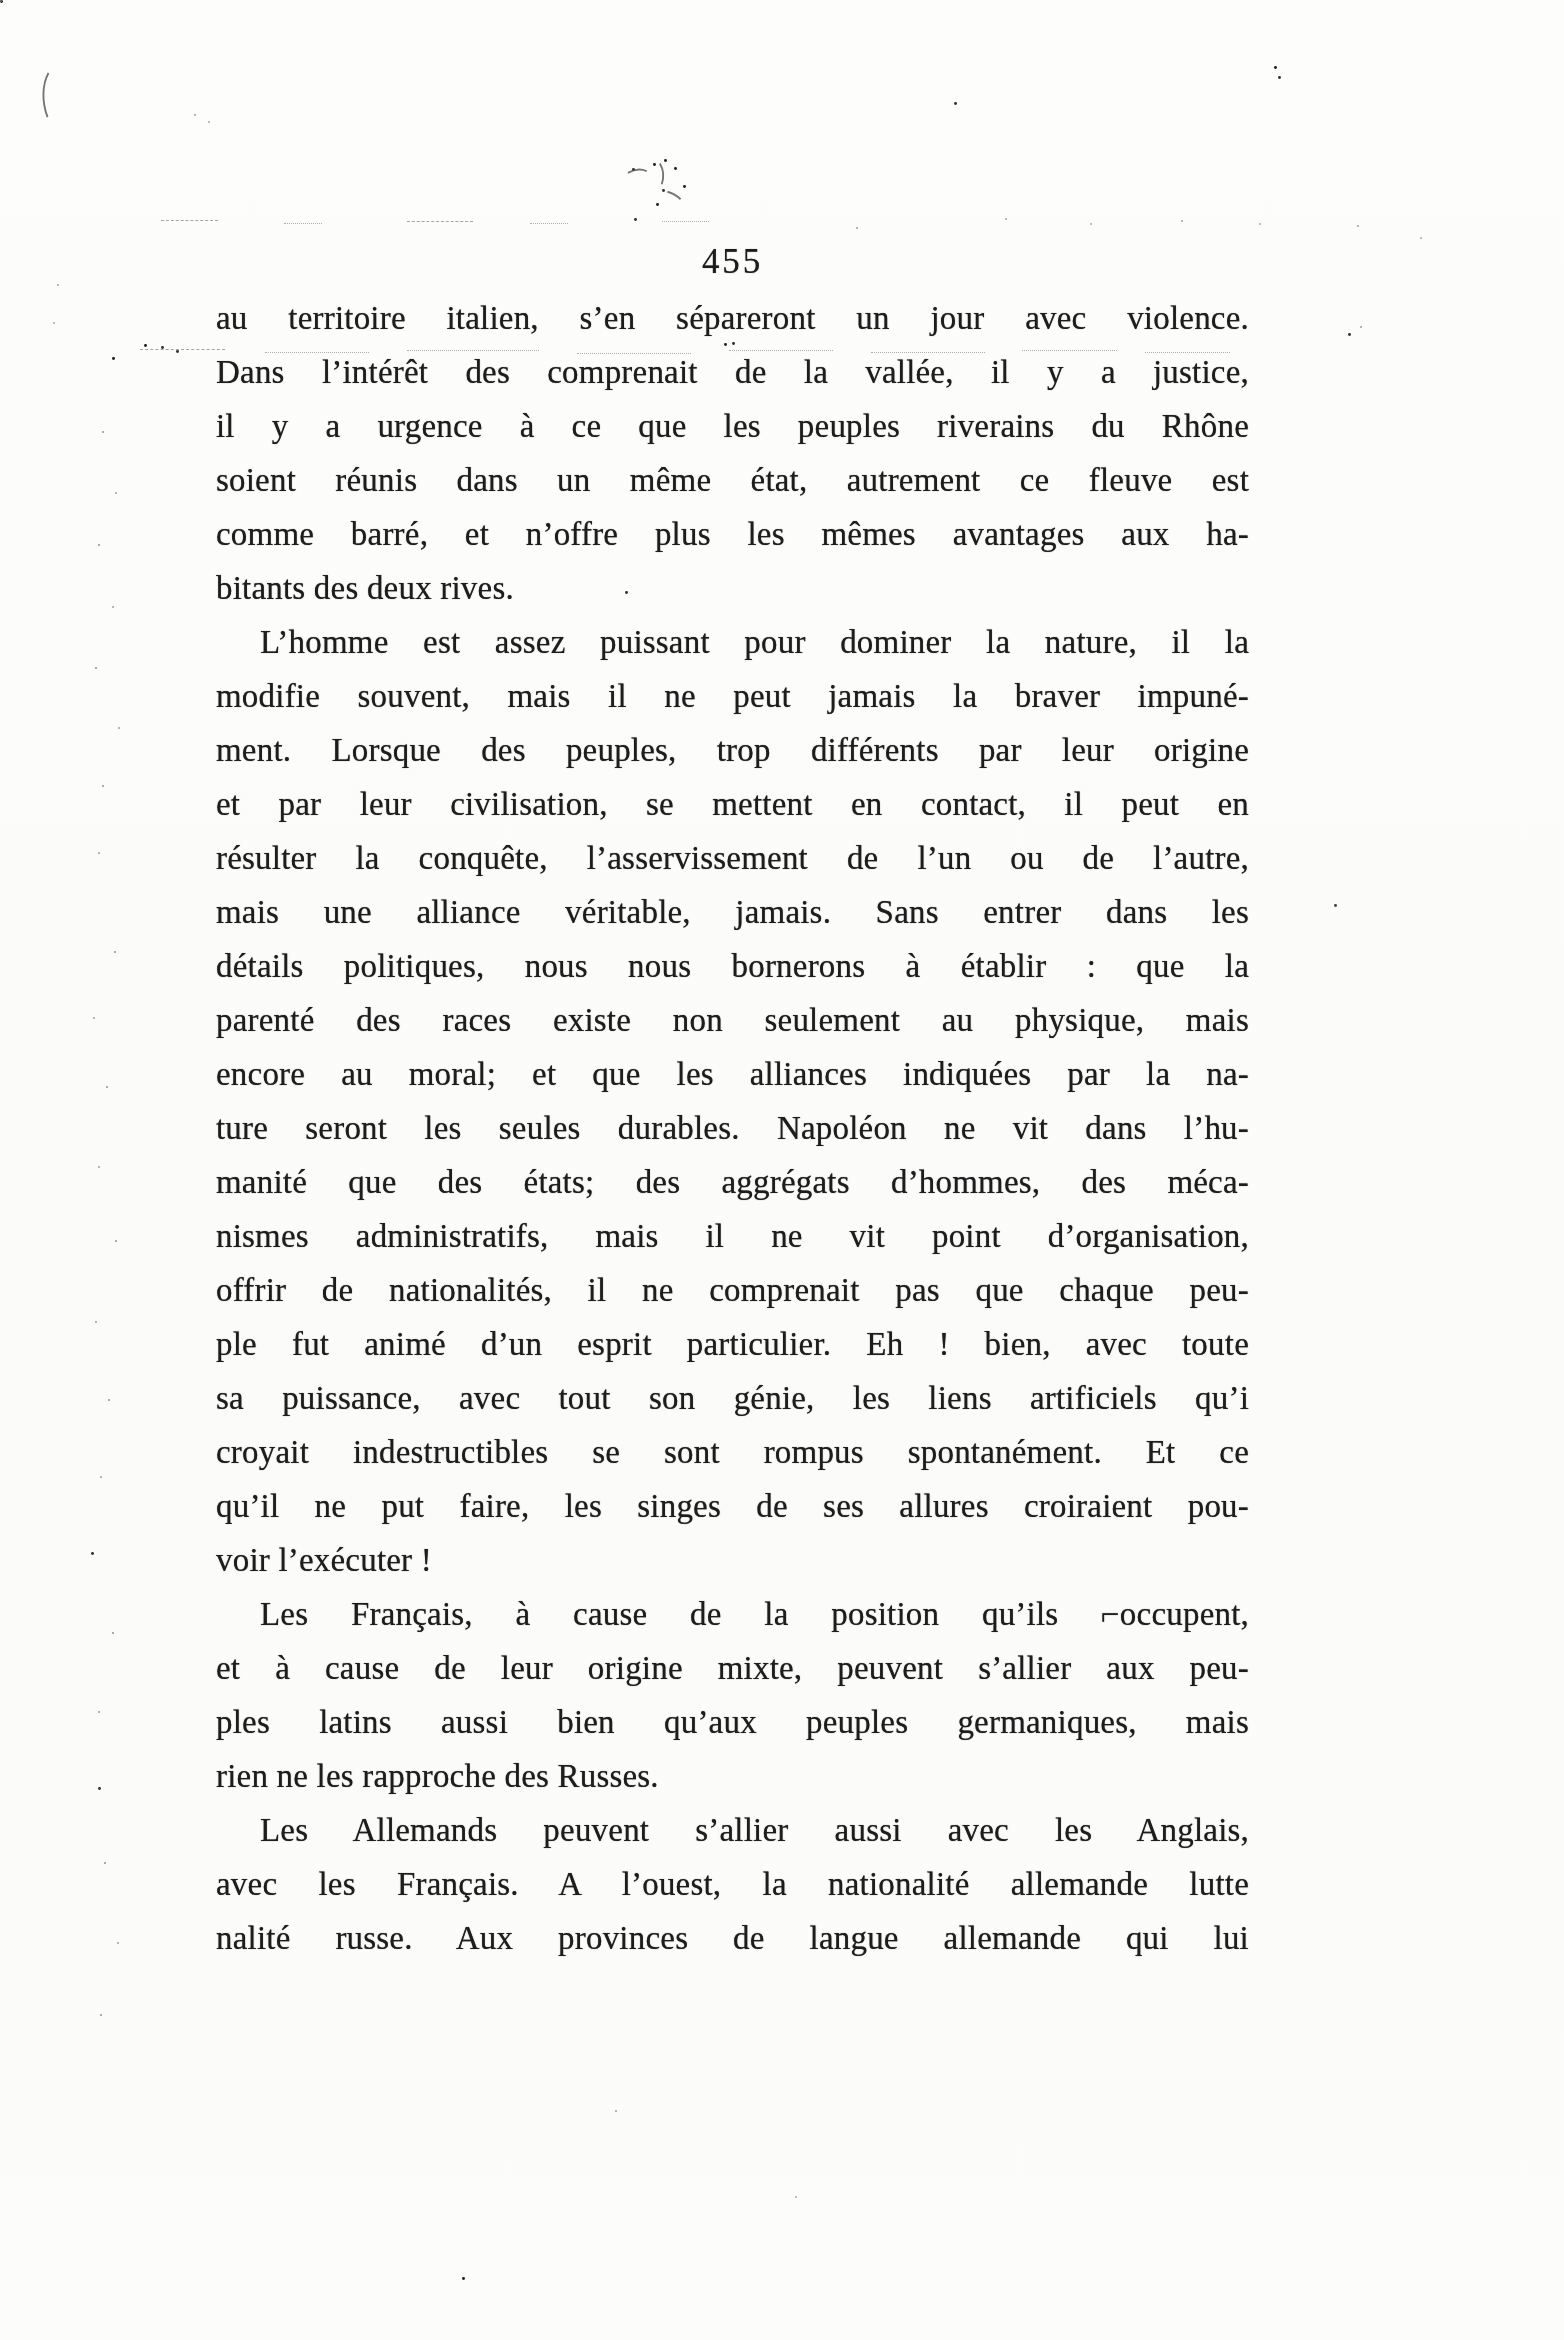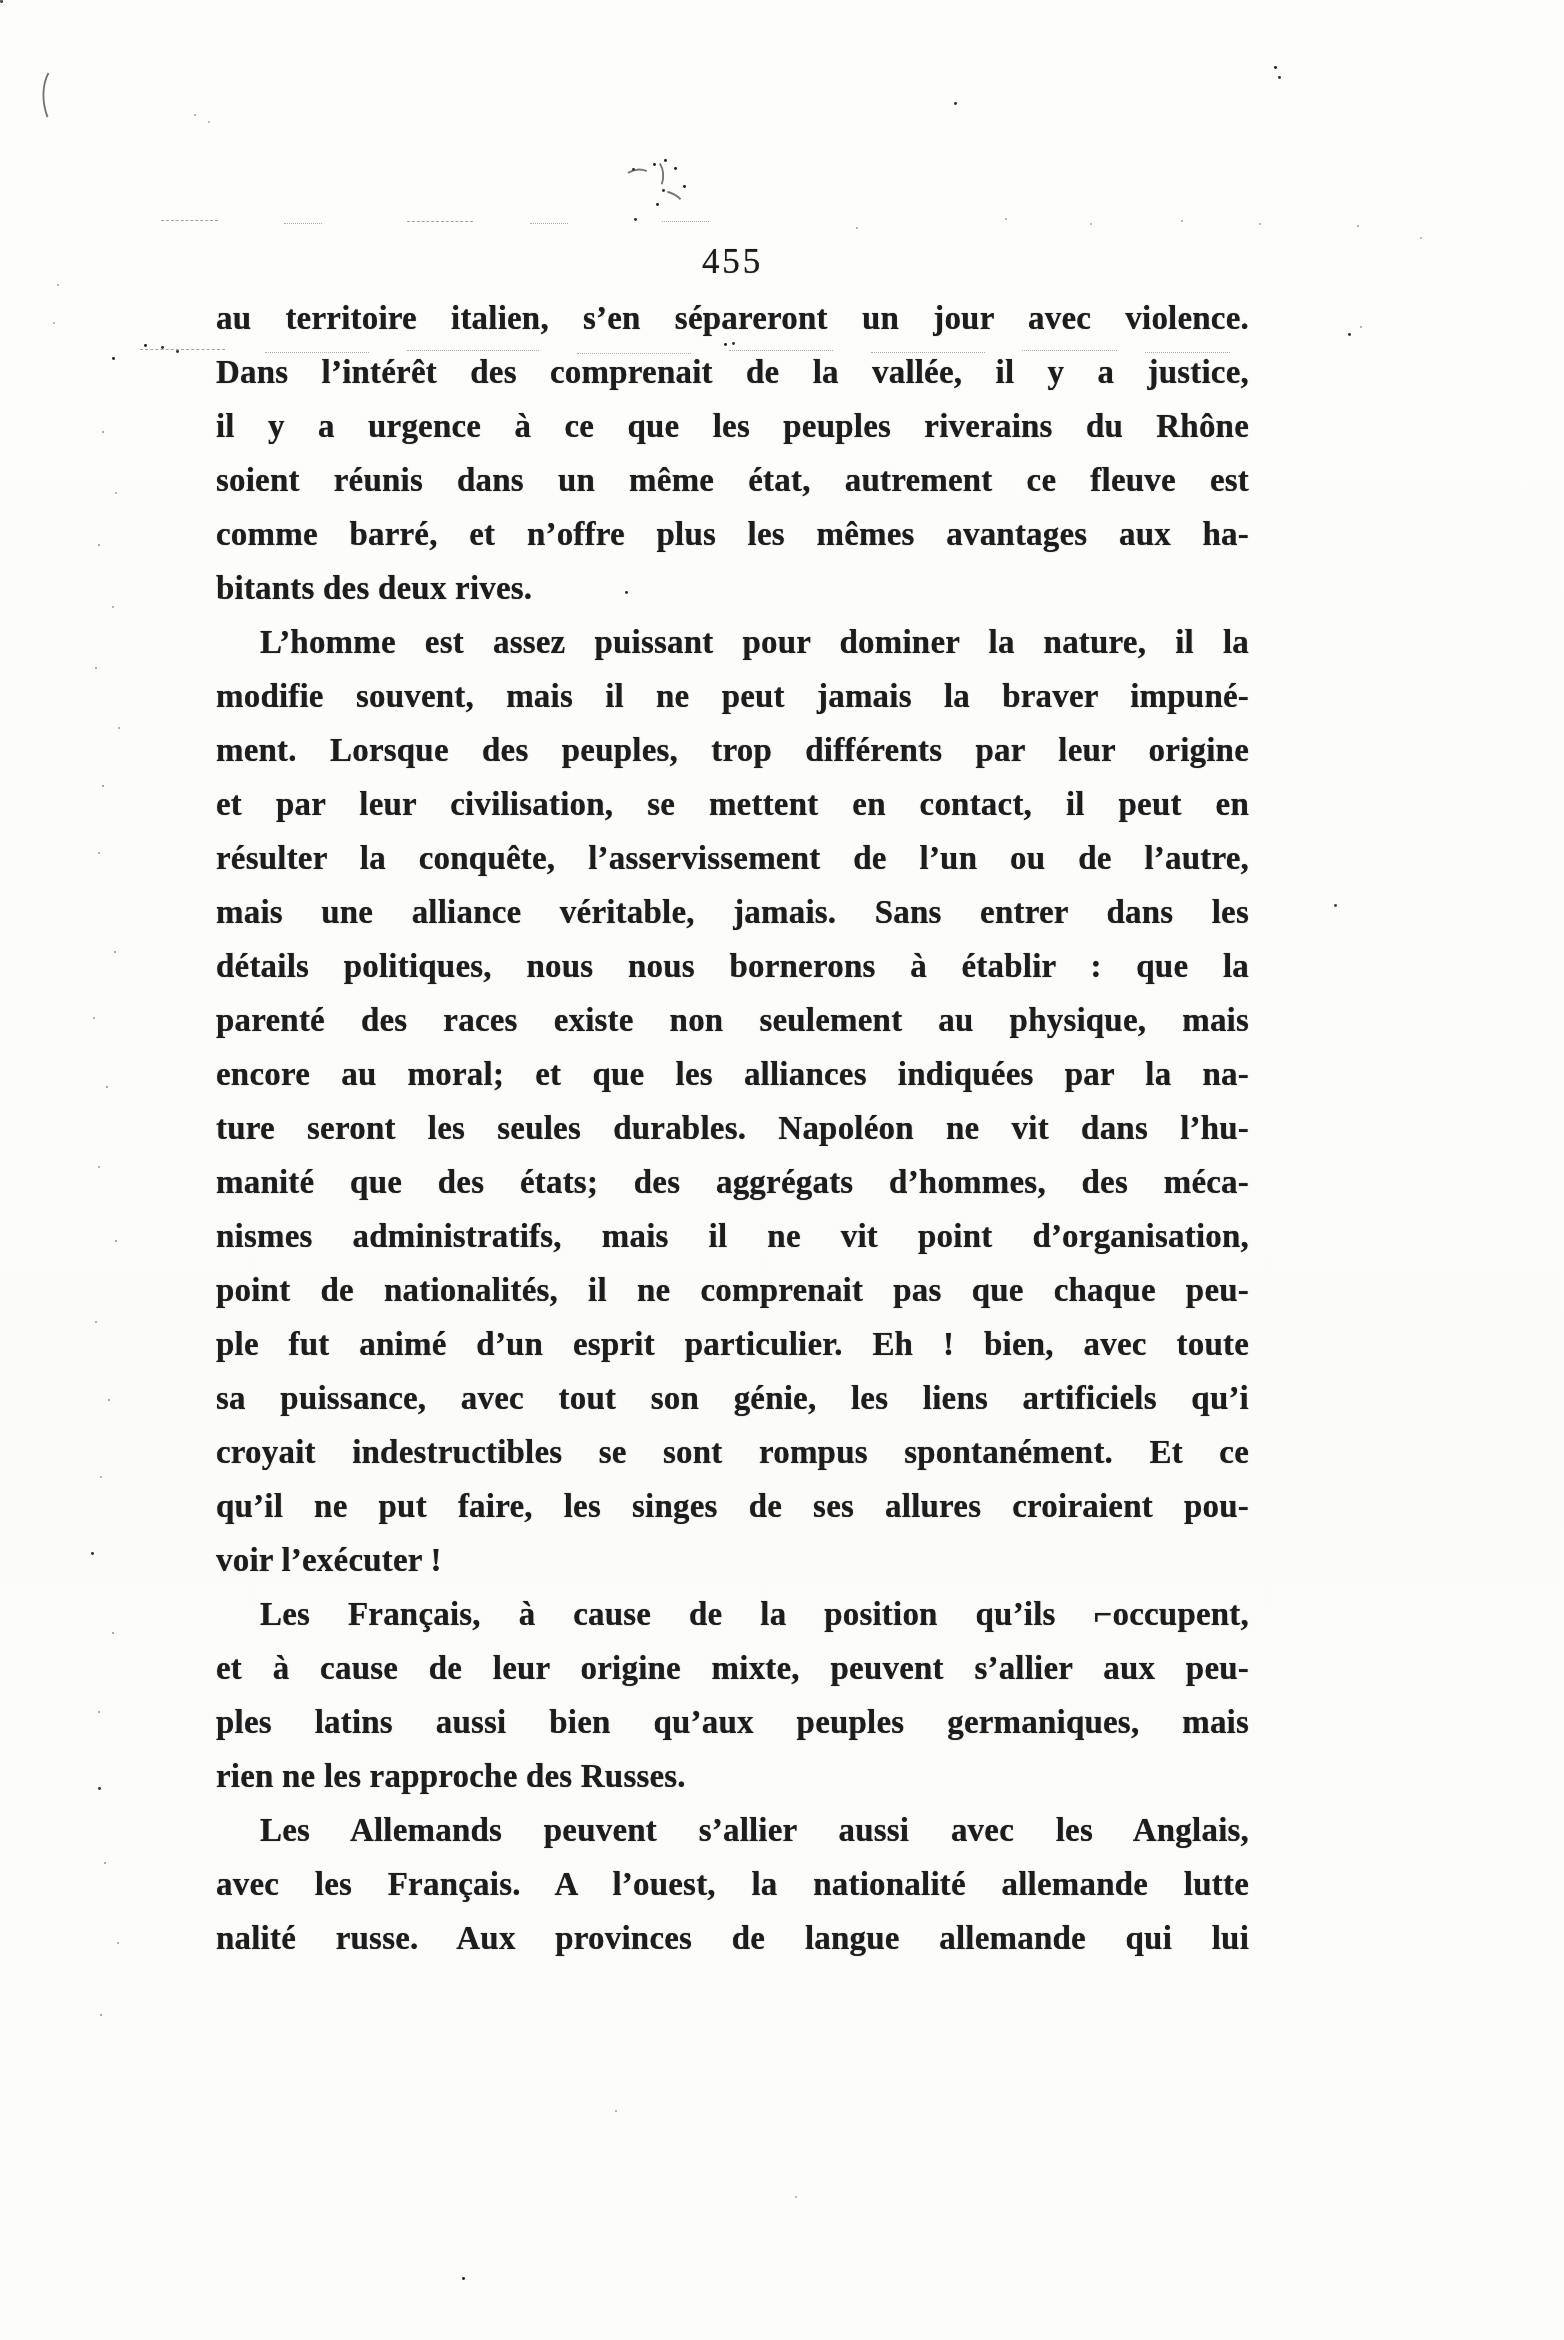--- a/index.html
+++ b/index.html
@@ -20,21 +20,21 @@
     top:242px;left:216px;width:1033px;
     text-align:center;
     font-size:35px;font-weight:normal;
     letter-spacing:2.8px;
     color:#1c1c1c;
     text-shadow:0 0 0.9px rgba(10,10,10,.65);
   }
   .text-block{
     position:absolute;
     top:291px;left:216px;width:1033px;
-    font-size:33px;font-weight:bold;
+    font-size:33px;font-weight:normal;
     line-height:54px;
     color:#1d1d1d;
     text-shadow:0 0 0.9px rgba(15,15,15,.72);
     letter-spacing:0.2px;
   }
   .line{
     height:54px;
     text-align:justify;
     text-align-last:justify;
     white-space:nowrap;
@@ -115,21 +115,21 @@
       <div class="line">ment. Lorsque des peuples, trop différents par leur origine</div>
       <div class="line">et par leur civilisation, se mettent en contact, il peut en</div>
       <div class="line">résulter la conquête, l’asservissement de l’un ou de l’autre,</div>
       <div class="line">mais une alliance véritable, jamais. Sans entrer dans les</div>
       <div class="line">détails politiques, nous nous bornerons à établir : que la</div>
       <div class="line">parenté des races existe non seulement au physique, mais</div>
       <div class="line">encore au moral; et que les alliances indiquées par la na-</div>
       <div class="line">ture seront les seules durables. Napoléon ne vit dans l’hu-</div>
       <div class="line">manité que des états; des aggrégats d’hommes, des méca-</div>
       <div class="line">nismes administratifs, mais il ne vit point d’organisation,</div>
-      <div class="line">point de nationalités, il ne comprenait pas que chaque peu-</div>
+      <div class="line">offrir de nationalités, il ne comprenait pas que chaque peu-</div>
       <div class="line">ple fut animé d’un esprit particulier. Eh ! bien, avec toute</div>
       <div class="line">sa puissance, avec tout son génie, les liens artificiels qu’i</div>
       <div class="line">croyait indestructibles se sont rompus spontanément. Et ce</div>
       <div class="line">qu’il ne put faire, les singes de ses allures croiraient pou-</div>
       <div class="line nofill">voir l’exécuter !</div>
       <div class="line indent">Les Français, à cause de la position qu’ils ⌐occupent,</div>
       <div class="line">et à cause de leur origine mixte, peuvent s’allier aux peu-</div>
       <div class="line">ples latins aussi bien qu’aux peuples germaniques, mais</div>
       <div class="line nofill">rien ne les rapproche des Russes.</div>
       <div class="line indent">Les Allemands peuvent s’allier aussi avec les Anglais,</div>

